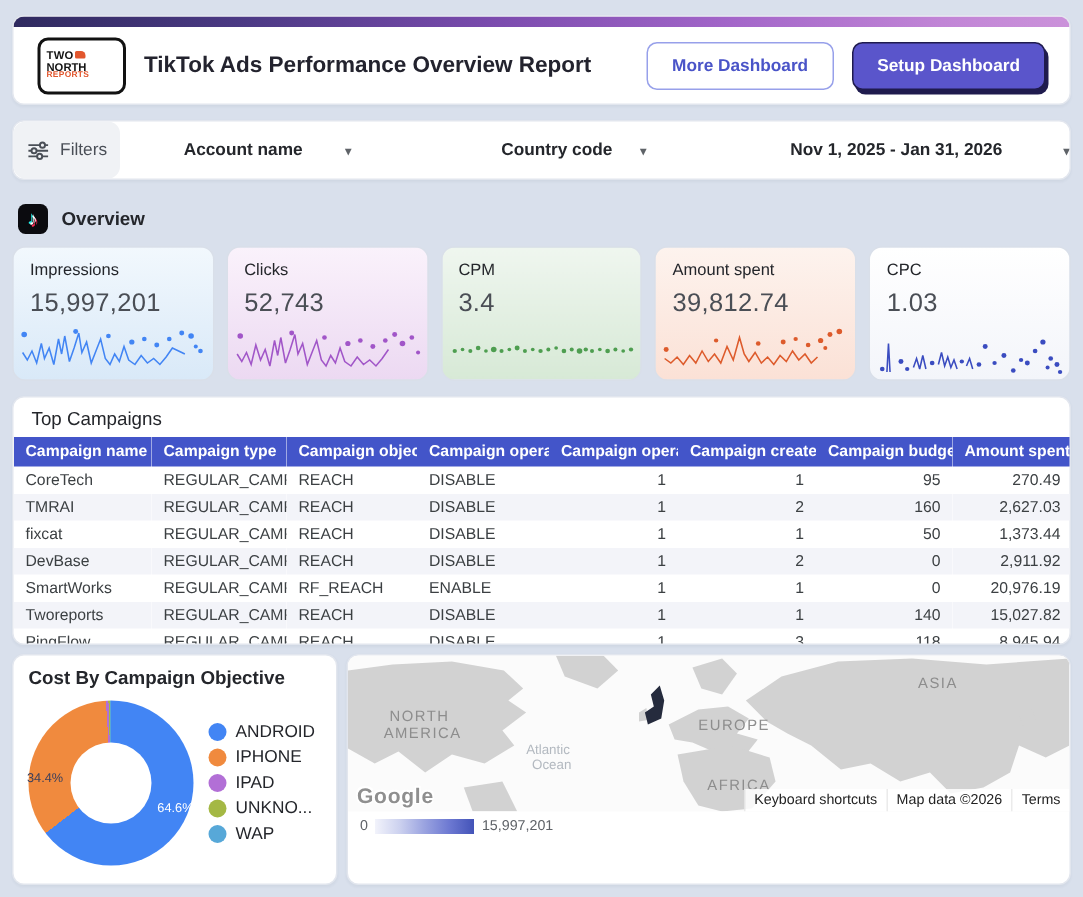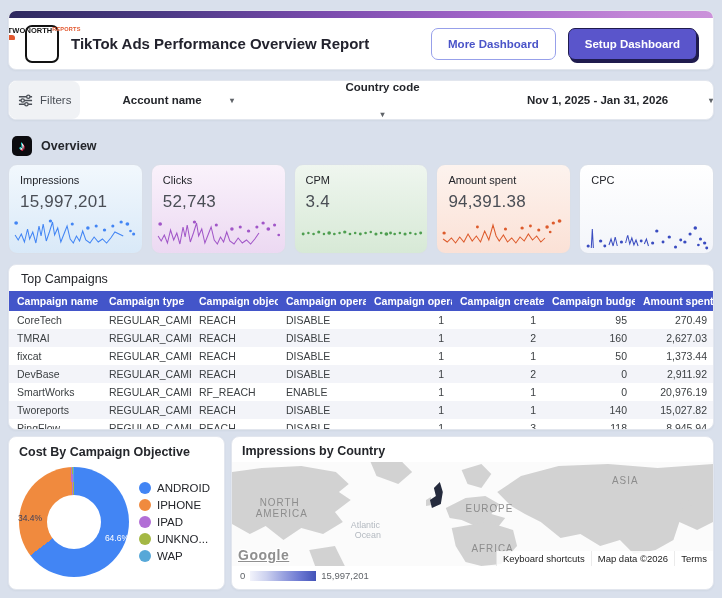--- a/index.html
+++ b/index.html
@@ -6,35 +6,35 @@
   html,body { width:722px; height:598px; }
   body { font-family:"Liberation Sans", sans-serif; background:#d9e0ec; overflow:hidden; }
   .page { width:722px; height:598px; padding:8px; overflow:hidden; position:relative; }
 
   .card { background:#fff; border-radius:8px; border:1px solid #e2e6ee; box-shadow:0 1px 2px rgba(40,50,80,.05); }
 
   
   .header-card { margin-top:2px; height:60px; overflow:hidden; display:flex; flex-direction:column; }
   .grad-strip { height:7px; width:100%; background:linear-gradient(90deg,#2f2a5f 0%,#4c3a85 22%,#7a4bad 45%,#a366c9 68%,#c185d6 88%,#cb92da 100%); }
   .header-body { flex:1; display:flex; align-items:center; padding:0 16px; gap:12px; }
-  .tmr-logo { width:34px; height:38px; border:2px solid #121212; border-radius:7px; background:#fff; display:flex; justify-content:center; padding-left:4px; line-height:1.02; flex:0 0 auto; }
+  .tmr-logo { width:59px; height:38px; border:2px solid #121212; border-radius:7px; background:#fff; display:flex; flex-direction:column; justify-content:center; padding-left:4px; line-height:1.02; flex:0 0 auto; }
   .tmr-l1 { font-size:7.5px; font-weight:800; color:#141414; letter-spacing:.2px; }
   .tmr-l1 .blob { display:inline-block; width:7px; height:5px; background:#e2572e; border-radius:1px 3px 1px 1px; margin-left:1px; }
   .tmr-l2 { font-size:7.5px; font-weight:800; color:#141414; }
   .tmr-l3 { font-size:5.6px; font-weight:800; color:#e2572e; letter-spacing:.2px; }
   .page-title { font-size:15px; font-weight:700; color:#23232e; flex:1; }
   .btn-outline { border:1px solid #97a0ea; background:#fff; color:#4a54c8; font-weight:700; font-size:11.5px; padding:9px 16px; border-radius:7px; cursor:pointer; font-family:inherit; }
   .btn-solid { border:1px solid #1f1b4e; background:#5a55cb; color:#fff; font-weight:700; font-size:11.5px; padding:9px 16px; border-radius:7px; box-shadow:2px 3px 0 #1f1b4e; cursor:pointer; font-family:inherit; }
 
   
   .filters-bar { margin-top:10px; height:40px; display:flex; align-items:stretch; overflow:hidden; }
   .filters-pill { background:#f0f2f5; border-radius:8px; width:96px; display:flex; align-items:center; justify-content:center; gap:7px; color:#4a4f57; font-size:11.5px; }
   .filter-dd { display:flex; align-items:center; justify-content:space-between; font-size:11.5px; color:#24262b; font-weight:600; }
   .dd-account { width:150px; margin-left:42px;gap:20px; }
-  .dd-country { width:130px; margin-left:100px;flex-direction:column; }
+  .dd-country { width:130px; margin-left:100px; }
   .dd-date { width:250px; margin-left:96px; }
   .caret { color:#5f6368; font-size:8px; }
 
   
   .section-row { margin-top:14px; display:flex; align-items:center; gap:9px; padding-left:4px; height:24px; }
   .tiktok-ic { width:20px; height:20px; background:#0b0b0f; border-radius:5px; color:#fff; font-size:12px; display:flex; align-items:center; justify-content:center; text-shadow:-1px -1px 0 #25f4ee, 1px 1px 0 #fe2c55; }
   .section-label { font-size:12.5px; font-weight:700; color:#24262b; }
 
   
   .kpi-row { margin-top:6px; display:flex; gap:8px; }
@@ -71,21 +71,21 @@
   .pct-a { left:-1px; top:42%; color:#3a3f5c; }
   .pct-b { right:0; top:60%; color:#fff; }
   .legend { display:flex; flex-direction:column; gap:5px; }
   .legend-item { display:flex; align-items:center; gap:6px; font-size:11.5px; color:#24262b; white-space:nowrap; }
   .legend-dot { width:12px; height:12px; border-radius:50%; flex:0 0 auto; }
 
   .map-card { flex:1; overflow:hidden; display:flex; flex-direction:column; }
   .map-title { font-size:12.5px; font-weight:700; color:#24262b; padding:7px 10px 4px; }
   .map-area { position:relative; height:104px; background:#fbfbfb; overflow:hidden; }
   .map-area svg.world { width:100%; height:100%; display:block; }
-  .gmap-logo { position:absolute; left:6px; bottom:3px; font-size:14px; font-weight:700; color:#8f8f8f; letter-spacing:.5px; text-shadow:1px 1px 0 #fff,-1px -1px 0 #fff,1px -1px 0 #fff,-1px 1px 0 #fff;text-decoration:underline; }
+  .gmap-logo { position:absolute; left:6px; bottom:3px; font-size:14px; font-weight:700; color:#8f8f8f; letter-spacing:.5px; text-shadow:1px 1px 0 #fff,-1px -1px 0 #fff,1px -1px 0 #fff,-1px 1px 0 #fff; }
   .map-footer { position:absolute; right:0; bottom:0; display:flex; }
   .map-footer span { background:rgba(255,255,255,.85); font-size:9.5px; color:#222; padding:2px 6px; border-left:1px solid rgba(0,0,0,.08); }
   .scale-row { display:flex; align-items:center; gap:5px; padding:4px 8px; font-size:9.5px; color:#5f6368; }
   .scale-bar { width:66px; height:10px; background:linear-gradient(90deg,#f2f3fb 0%,#ccd1ef 25%,#9aa3e0 50%,#6d79d2 75%,#4353b8 100%); }
 </style>
 </head>
 <body>
 
 <div class="page">
 
@@ -204,39 +204,40 @@
             <circle cx="97" cy="16" r="1.2" fill="#4e9e50"></circle>
             <circle cx="102" cy="17" r="1.5" fill="#4e9e50"></circle>
             <circle cx="107" cy="16" r="1.3" fill="#4e9e50"></circle>
             <circle cx="112" cy="17" r="1.2" fill="#4e9e50"></circle>
             <circle cx="117" cy="16" r="1.4" fill="#4e9e50"></circle>
           </svg>
         </div>
     </div>
     <div class="kpi kpi-orange">
       <div class="kpi-label">Amount spent</div>
-      <div class="kpi-value">94,391.38</div>
+      <div class="kpi-value">39,812.74</div>
       <div class="kpi-spark">
           <svg viewBox="0 0 120 34" preserveAspectRatio="none">
             <polyline points="2,22 6,25 10,21 14,26 18,20 22,25 26,17 30,24 34,19 38,25 42,14 46,23 50,8 53,19 56,24 60,18 64,25 68,21 72,26 76,20 80,24 84,17 88,23 92,19 96,25 100,21" fill="none" stroke="#dd5b2c" stroke-width="1"></polyline>
             <circle cx="3" cy="16" r="1.6" fill="#dd5b2c"></circle>
             <circle cx="35" cy="10" r="1.4" fill="#dd5b2c"></circle>
             <circle cx="62" cy="12" r="1.5" fill="#dd5b2c"></circle>
             <circle cx="78" cy="11" r="1.6" fill="#dd5b2c"></circle>
             <circle cx="86" cy="9" r="1.4" fill="#dd5b2c"></circle>
             <circle cx="94" cy="13" r="1.5" fill="#dd5b2c"></circle>
             <circle cx="102" cy="10" r="1.7" fill="#dd5b2c"></circle>
             <circle cx="108" cy="6" r="1.6" fill="#dd5b2c"></circle>
             <circle cx="114" cy="4" r="1.8" fill="#dd5b2c"></circle>
             <circle cx="105" cy="15" r="1.3" fill="#dd5b2c"></circle>
           </svg>
         </div>
     </div>
     <div class="kpi kpi-white">
       <div class="kpi-label">CPC</div>
+      <div class="kpi-value">1.03</div>
       <div class="kpi-spark">
           <svg viewBox="0 0 120 34" preserveAspectRatio="none">
             <polyline points="7,31 8,12 9,31" fill="none" stroke="#3a4cc0" stroke-width="1"></polyline>
             <polyline points="24,28 26,22 28,29 30,20 32,29" fill="none" stroke="#3a4cc0" stroke-width="1"></polyline>
             <polyline points="40,26 42,18 44,27 46,21 48,28 50,23 52,29" fill="none" stroke="#3a4cc0" stroke-width="1"></polyline>
             <polyline points="58,27 60,22 62,29" fill="none" stroke="#3a4cc0" stroke-width="1"></polyline>
             <circle cx="4" cy="29" r="1.5" fill="#3a4cc0"></circle>
             <circle cx="16" cy="24" r="1.6" fill="#3a4cc0"></circle>
             <circle cx="20" cy="29" r="1.4" fill="#3a4cc0"></circle>
             <circle cx="36" cy="25" r="1.5" fill="#3a4cc0"></circle>
@@ -389,21 +390,20 @@
             </div>
             <div class="legend-item">
               <span class="legend-dot" style="background: rgb(87, 168, 216);"></span>
               <span>WAP</span>
             </div>
           </div>
       </div>
     </div>
 
     <div class="card map-card">
-      <div class="map-title">Impressions by Country</div>
       <div class="map-area">
         <svg class="world" viewBox="0 0 486 104" preserveAspectRatio="none">
           <rect x="0" y="0" width="486" height="104" fill="#fbfbfb"></rect>
           <path d="M0,10 L30,6 L70,4 L105,10 L118,22 L108,30 L120,38 L104,50 L112,60 L92,72 L70,66 L52,78 L34,64 L18,72 L0,62 Z" fill="#d2d2d2"></path>
           <path d="M140,0 L172,0 L182,10 L168,22 L146,14 Z" fill="#d2d2d2"></path>
           <path d="M78,88 L104,84 L114,104 L84,104 Z" fill="#d2d2d2"></path>
           <path d="M232,8 L252,2 L262,12 L252,26 L238,22 Z" fill="#d2d2d2"></path>
           <path d="M216,46 L236,36 L256,34 L270,42 L262,52 L276,56 L268,66 L246,64 L232,58 L220,56 Z" fill="#d2d2d2"></path>
           <path d="M196,38 L201,35 L202,43 L196,44 Z" fill="#d2d2d2"></path>
           <path d="M222,66 L258,60 L284,68 L288,84 L272,102 L252,104 L236,100 L226,84 Z" fill="#d2d2d2"></path>

